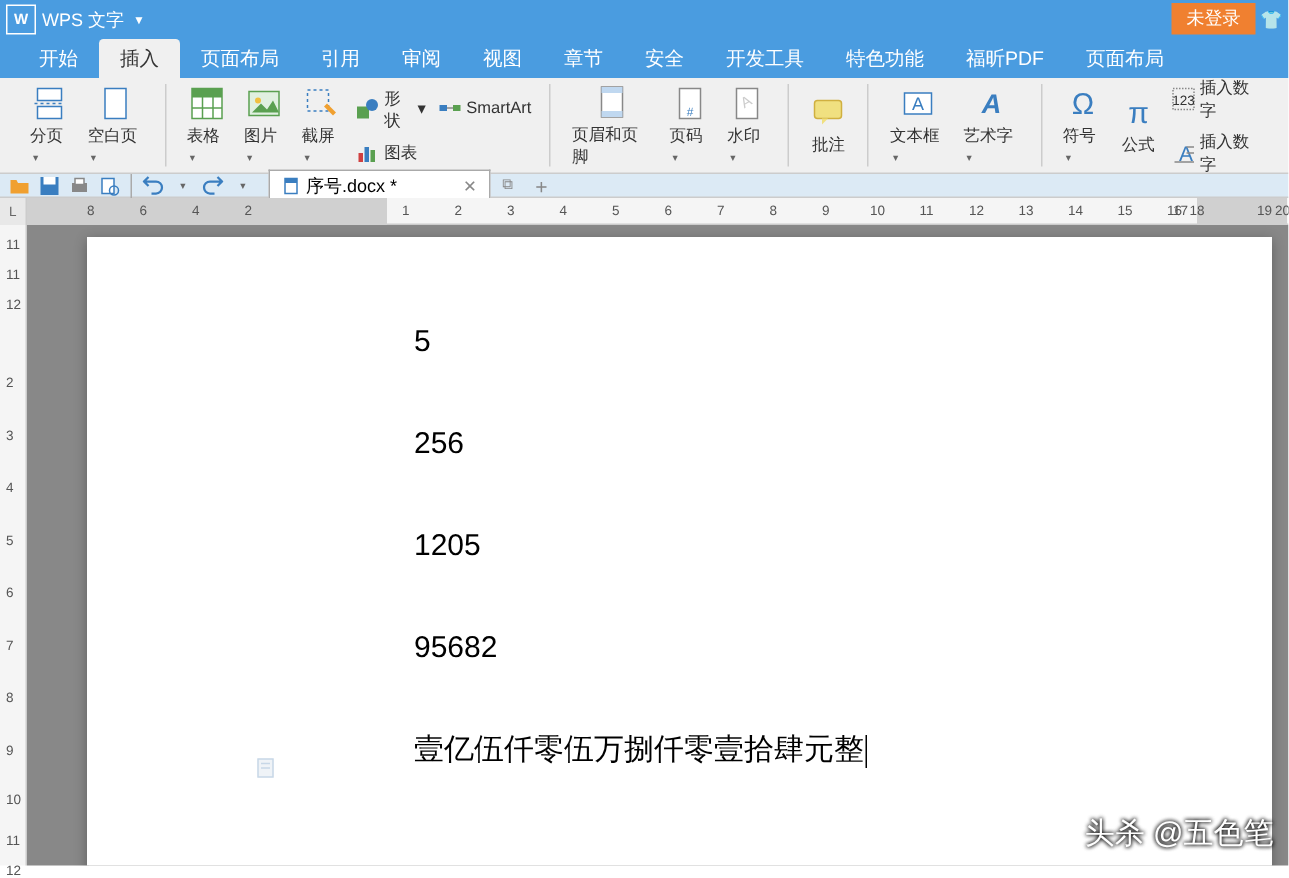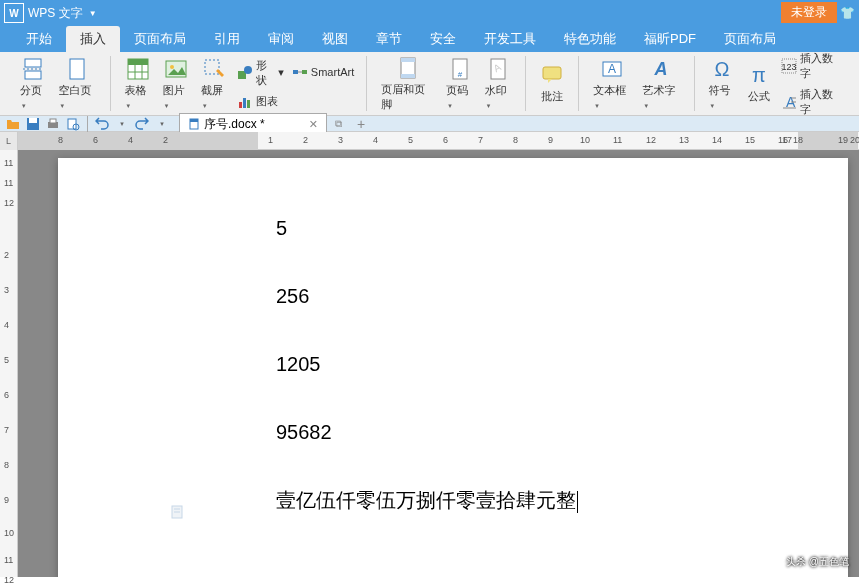--- a/index.html
+++ b/index.html
@@ -51,21 +51,21 @@
 .ruler-v { width: 18px; background: #f5f5f5; border-right: 1px solid #ccc; position: relative; font-size: 9px; color: #555; }
 .ruler-num-v { position: absolute; left: 4px; }
 .page-viewport { flex: 1; background: #888; overflow: hidden; position: relative; }
 .page { position: absolute; left: 40px; top: 8px; width: 790px; height: 900px; background: #fff; box-shadow: 0 2px 8px rgba(0,0,0,0.3); }
 .page-content { position: absolute; left: 218px; top: 60px; font-size: 20px; color: #000; line-height: 1; font-family: SimSun, serif; }
 .doc-line { margin-bottom: 48px; }
 .cursor-line { display: inline-block; width: 1px; height: 22px; background: #000; vertical-align: middle; margin-left: 1px; }
 .para-icon { position: absolute; left: 112px; top: 346px; width: 16px; height: 16px; opacity: 0.5; }
 
 
-.watermark { position: absolute; right: 10px; bottom: 8px; font-size: 10px; color: #fff; text-shadow: 0 0 3px #000, 0 0 3px #000; }
+.watermark { position: absolute; right: 10px; bottom: 8px; font-size: 20px; color: #fff; text-shadow: 0 0 3px #000, 0 0 3px #000; }
 </style>
 </head>
 <body>
 
 <div class="titlebar">
   <div class="app-logo">W</div>
   <span class="app-name">WPS 文字</span>
   <span class="app-dropdown">▼</span>
   <div class="login-btn">未登录</div>
   <span class="shirt-icon">👕</span>

